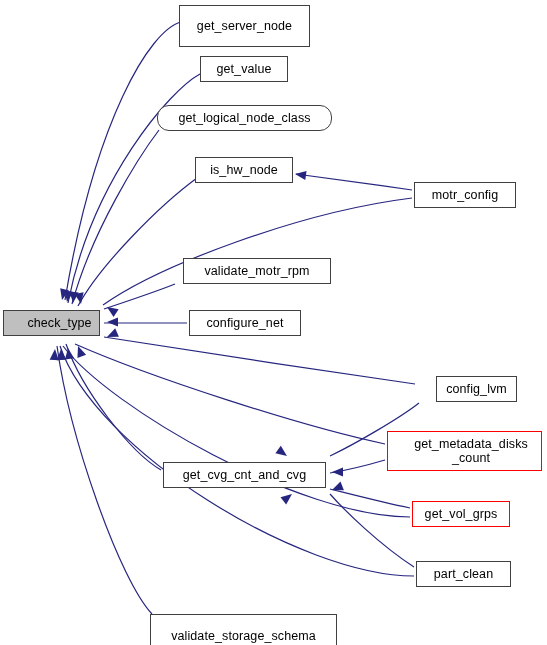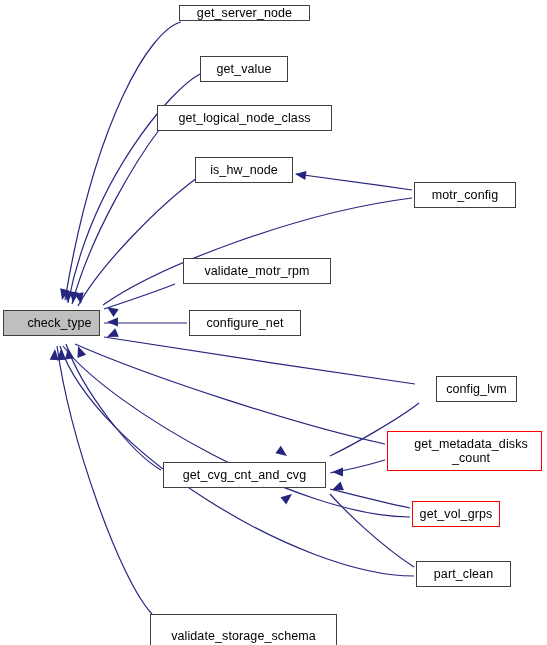--- a/index.html
+++ b/index.html
@@ -92,29 +92,29 @@
         <polygon points="0,0 -11,-4.6 -11,4.6" transform="translate(295,174) rotate(188)"></polygon>
         <polygon points="0,0 -11,-4.6 -11,4.6" transform="translate(287,456) rotate(36)"></polygon>
         <polygon points="0,0 -11,-4.6 -11,4.6" transform="translate(332,472) rotate(180)"></polygon>
         <polygon points="0,0 -11,-4.6 -11,4.6" transform="translate(332,490) rotate(158)"></polygon>
         <polygon points="0,0 -11,-4.6 -11,4.6" transform="translate(292,494) rotate(322)"></polygon>
       </g>
   </svg>
 
   <div id="nodes-layer">
       <div class="node current" style="left: 3px; top: 310px; width: 97px; height: 26px; background: rgb(191, 191, 191); padding-left: 16px;"><span>check_type</span></div>
-      <div class="node" style="left: 179px; top: 5px; width: 131px; height: 16px;"><span>get_server_node</span></div>
+      <div class="node" style="left: 179px; top: 5px; width: 131px; height: 42px;"><span>get_server_node</span></div>
       <div class="node" style="left: 200px; top: 56px; width: 88px; height: 26px;"><span>get_value</span></div>
-      <div class="node" style="left: 157px; top: 105px; width: 175px; height: 26px;"><span>get_logical_node_class</span></div>
+      <div class="node" style="left: 157px; top: 105px; width: 175px; height: 26px; border-radius: 12px;"><span>get_logical_node_class</span></div>
       <div class="node" style="left: 195px; top: 157px; width: 98px; height: 26px;"><span>is_hw_node</span></div>
       <div class="node" style="left: 414px; top: 182px; width: 102px; height: 26px;"><span>motr_config</span></div>
       <div class="node" style="left: 170px; top: 258px; width: 148px; height: 26px; margin-left: 13px;"><span>validate_motr_rpm</span></div>
       <div class="node" style="left: 189px; top: 310px; width: 112px; height: 26px;"><span>configure_net</span></div>
       <div class="node" style="left: 436px; top: 376px; width: 81px; height: 26px;"><span>config_lvm</span></div>
       <div class="node undocumented" style="left: 387px; top: 431px; width: 155px; height: 40px; border-color: rgb(255, 0, 0); padding-left: 13px;"><span>get_metadata_disks
 _count</span></div>
       <div class="node" style="left: 163px; top: 462px; width: 163px; height: 26px;"><span>get_cvg_cnt_and_cvg</span></div>
-      <div class="node undocumented" style="left: 412px; top: 501px; width: 88px; height: 26px; border-color: rgb(255, 0, 0);"><span>get_vol_grps</span></div>
+      <div class="node undocumented" style="left: 412px; top: 501px; width: 98px; height: 26px; border-color: rgb(255, 0, 0);"><span>get_vol_grps</span></div>
       <div class="node" style="left: 416px; top: 561px; width: 95px; height: 26px;"><span>part_clean</span></div>
       <div class="node" style="left: 150px; top: 614px; width: 187px; height: 43px;"><span>validate_storage_schema</span></div>
     </div>
 
 </div>
 
 </body></html>

